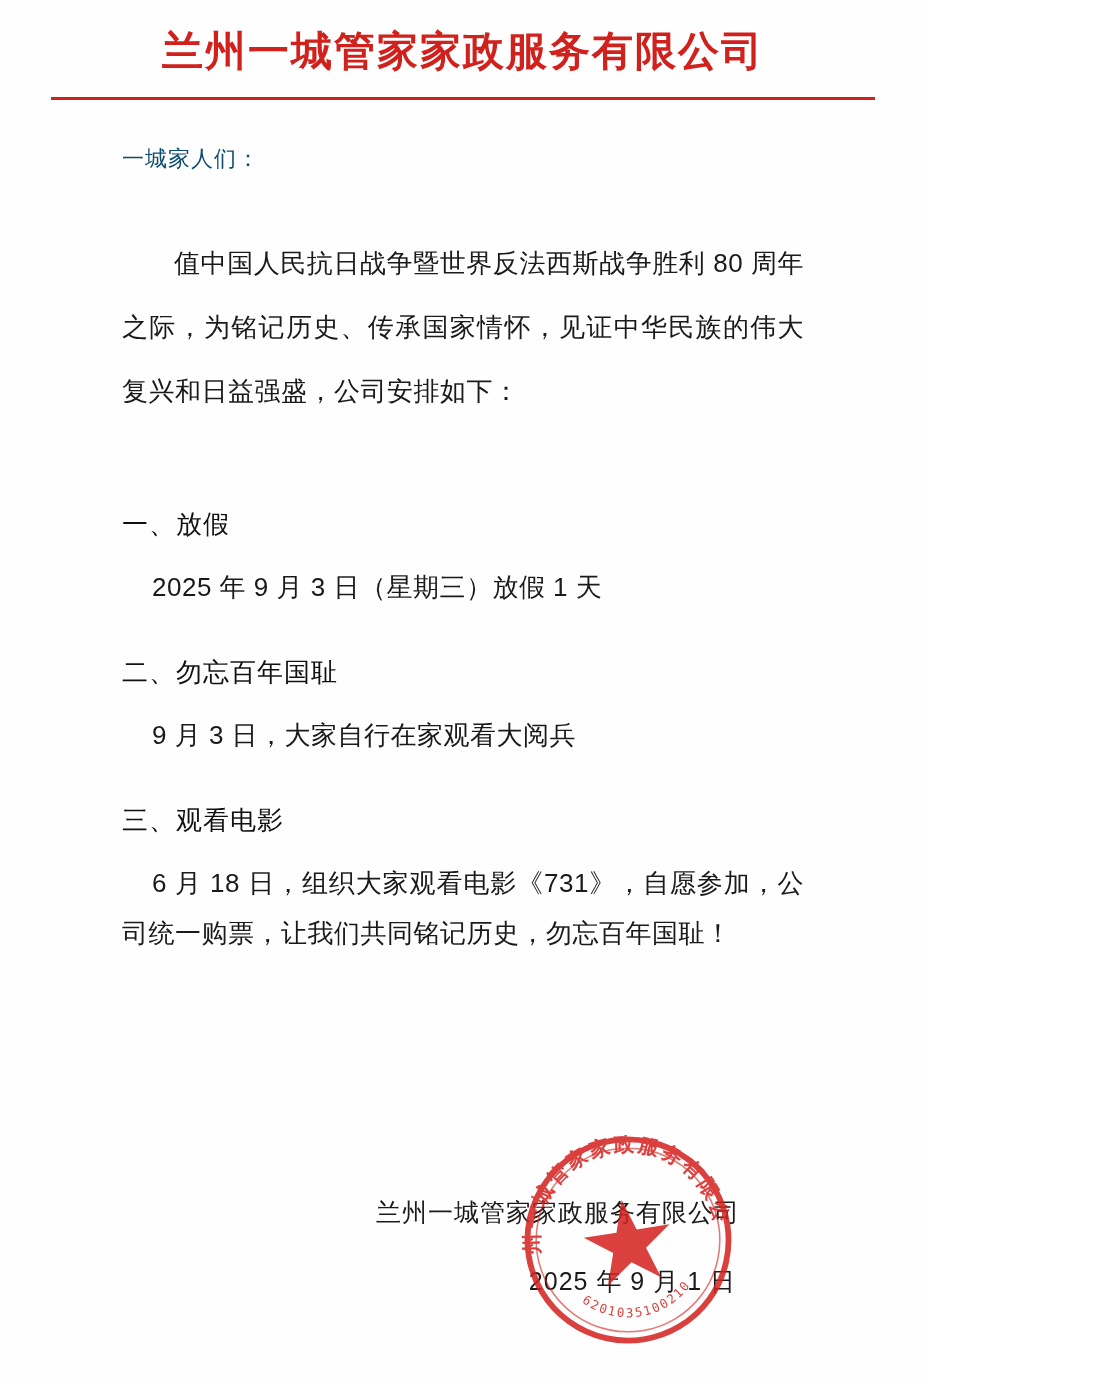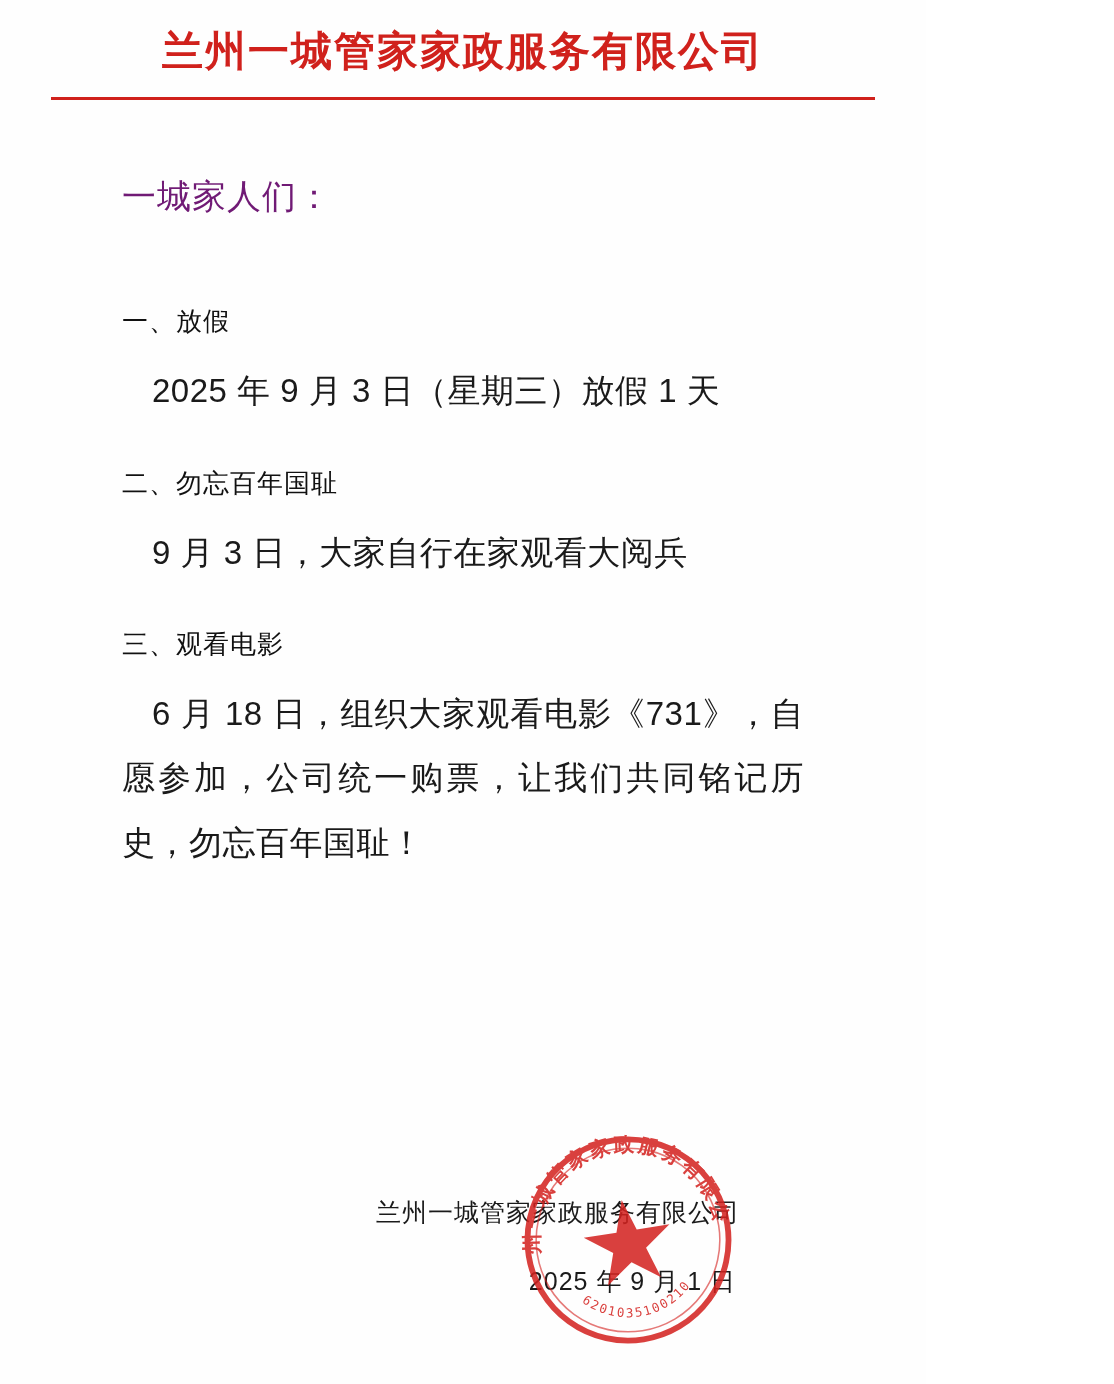--- a/index.html
+++ b/index.html
@@ -49,24 +49,24 @@
     height: 3px;
     background: #d0211c;
   }
 
   
   .content {
     padding: 0 122px 0 122px;
     box-sizing: border-box;
   }
   .salutation {
-    margin-top: 74px;
-    font-size: 34px;
+    margin-top: 44px;
+    font-size: 22px;
     letter-spacing: 1px;
-    color: #701a75;
+    color: #0c4a6e;
   }
   .para {
     margin-top: 58px;
     font-size: 26px;
     line-height: 2.45;
     text-align: justify;
     letter-spacing: 0.5px;
     text-indent: 52px;
     color: #1a1a1a;
   }
@@ -78,21 +78,21 @@
     margin-top: 84px;
   }
   .section-heading {
     font-size: 26px;
     letter-spacing: 1px;
     color: #111111;
     font-weight: 500;
   }
   .section-body {
     margin-top: 20px;
-    font-size: 33px;
+    font-size: 26px;
     line-height: 1.95;
     letter-spacing: 0.5px;
     text-indent: 30px;
     color: #1a1a1a;
     text-align: justify;
   }
 
   
   .signature-block {
     position: absolute;
@@ -135,20 +135,21 @@
 
   <div class="letterhead">
     <div class="org-title">兰州一城管家家政服务有限公司</div>
     <div class="header-rule"></div>
   </div>
 
   <div class="content">
 
     <div class="salutation">一城家人们：</div>
 
+    <div class="para">值中国人民抗日战争暨世界反法西斯战争胜利 80 周年之际，为铭记历史、传承国家情怀，见证中华民族的伟大复兴和日益强盛，公司安排如下：</div>
 
     <div class="section first">
       <div class="section-heading">一、放假</div>
       <div class="section-body">2025 年 9 月 3 日（星期三）放假 1 天</div>
     </div>
 
     <div class="section">
       <div class="section-heading">二、勿忘百年国耻</div>
       <div class="section-body">9 月 3 日，大家自行在家观看大阅兵</div>
     </div>

